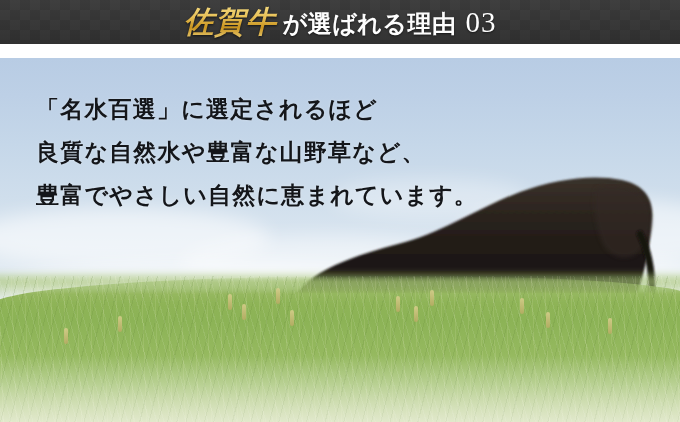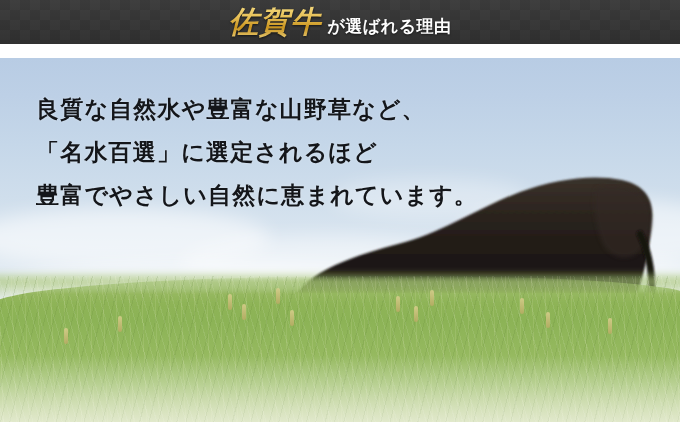--- a/index.html
+++ b/index.html
@@ -38,21 +38,21 @@
     -webkit-background-clip:text;
     background-clip:text;
     color:transparent;
     -webkit-text-fill-color:transparent;
     text-shadow:none;
     filter:drop-shadow(0 1px 1px rgba(0,0,0,.6));
     padding-right:4px;
   }
   .title-white {
     font-family:"DejaVu Serif", serif;
-    font-size:17px;
+    font-size:24px;
     font-weight:700;
     color:#fdfdfd;
     letter-spacing:0.5px;
     padding-left:2px;
     text-shadow:0 1px 2px rgba(0,0,0,.55);
   }
   .title-num {
     font-family:"Liberation Serif", serif;
     font-size:29px;
     font-weight:400;
@@ -157,20 +157,21 @@
 </style>
 </head>
 <body>
 
 <div class="frame">
 
   <div class="header">
     <div class="header-inner">
       <span class="title-gold">佐賀牛</span>
       <span class="title-white">が選ばれる理由</span>
+      <span class="title-num">03</span>
     </div>
   </div>
 
   <div class="photo">
 
     <div class="sky"></div>
     <div class="cloud c1"></div>
     <div class="cloud c4"></div>
     <div class="cloud c3"></div>
     <div class="cloud c2"></div>
@@ -296,19 +297,19 @@
       <span class="seedhead" style="left:440px; top:14px;"></span>
       <span class="seedhead" style="left:530px; top:22px;"></span>
       <span class="seedhead" style="left:556px; top:36px;"></span>
       <span class="seedhead" style="left:128px; top:40px;"></span>
       <span class="seedhead" style="left:74px;  top:52px;"></span>
       <span class="seedhead" style="left:618px; top:42px;"></span>
       <div class="grass-haze"></div>
     </div>
 
     <div class="copy">
+      <p>「名水百選」に選定されるほど</p>
       <p>良質な自然水や豊富な山野草など、</p>
-      <p>「名水百選」に選定されるほど</p>
       <p>豊富でやさしい自然に恵まれています。</p>
     </div>
 
   </div>
 </div>
 
 </body></html>

